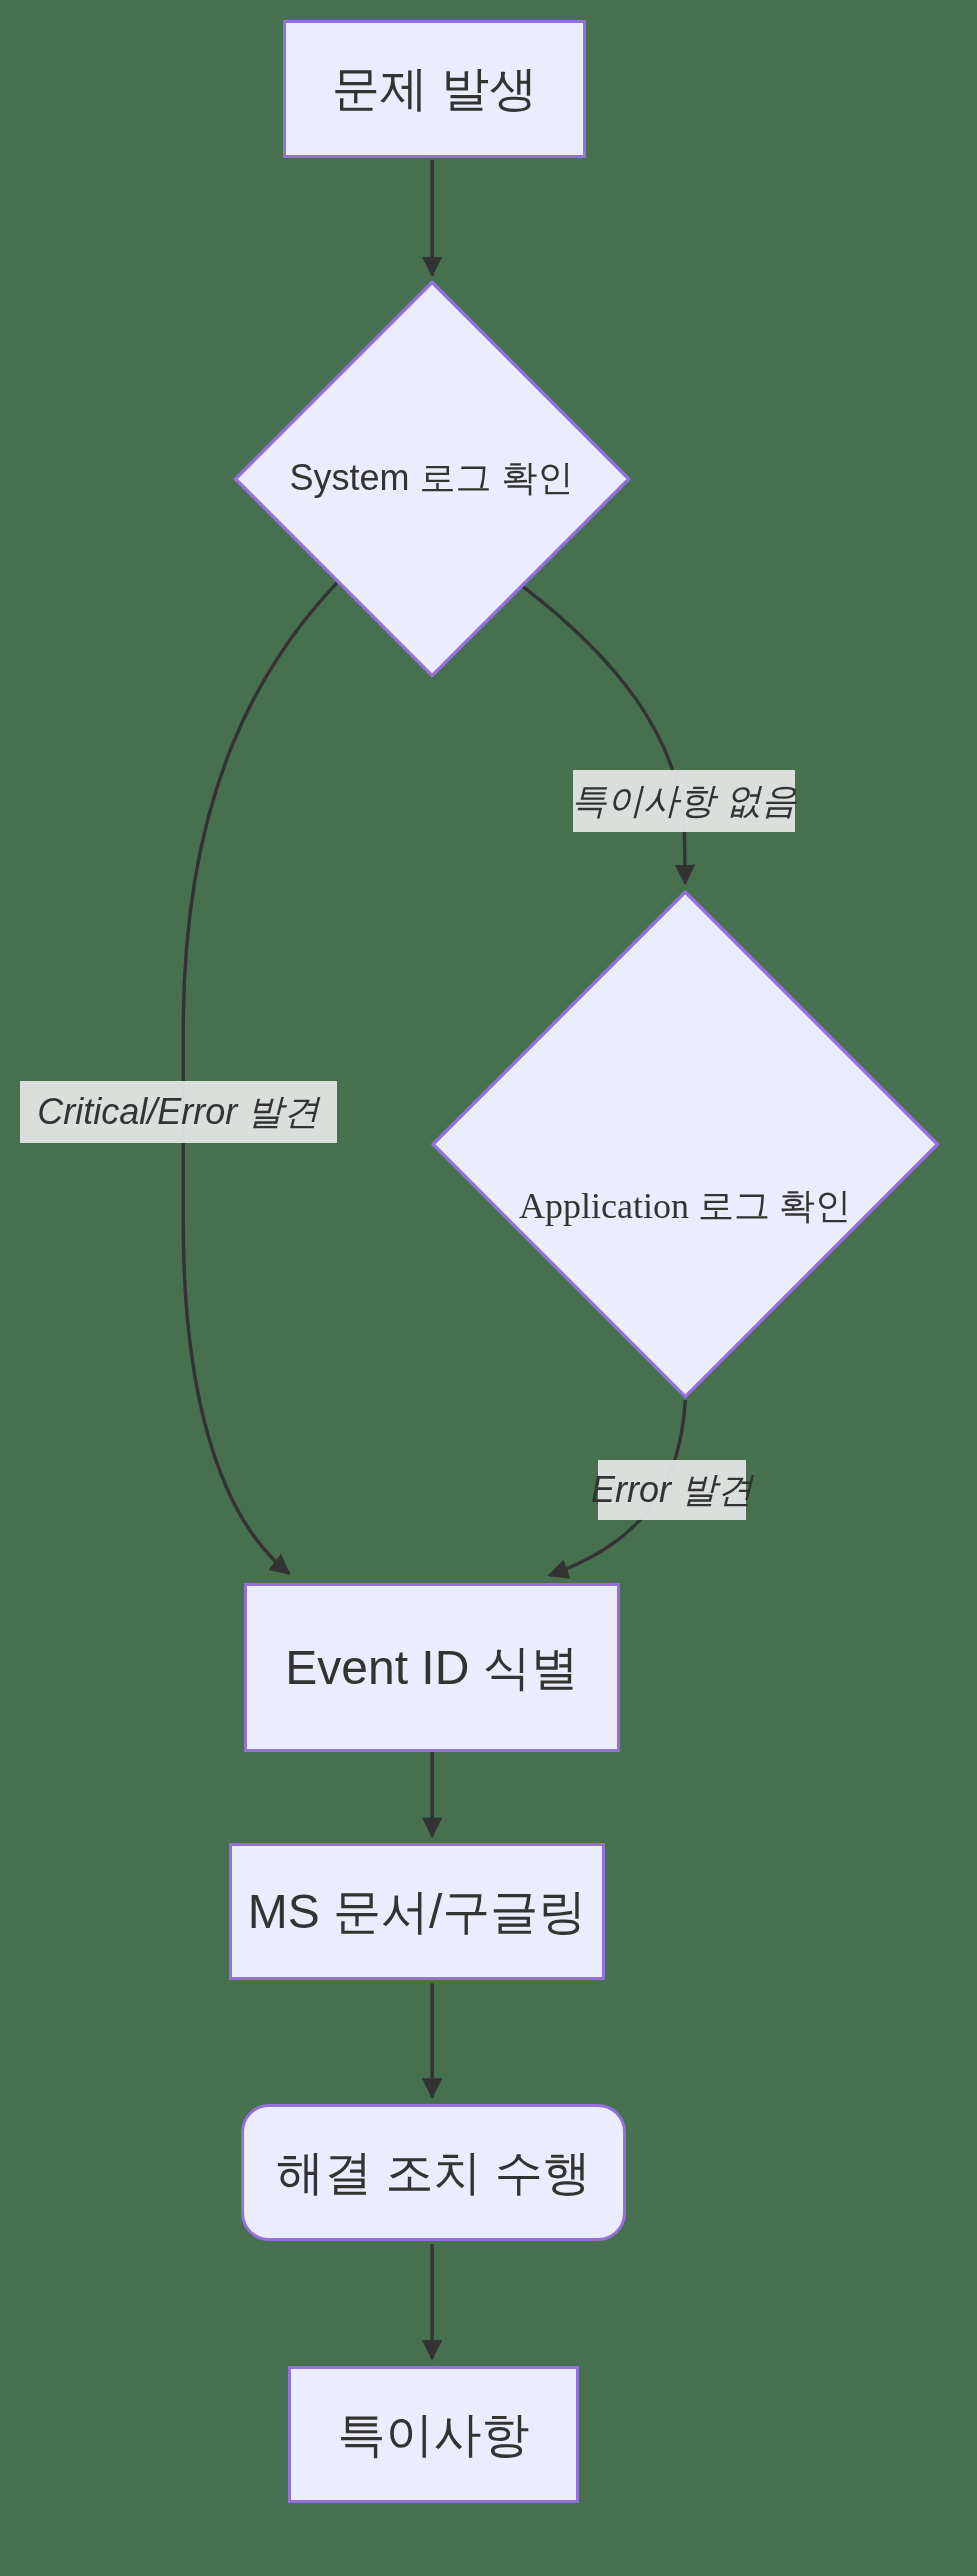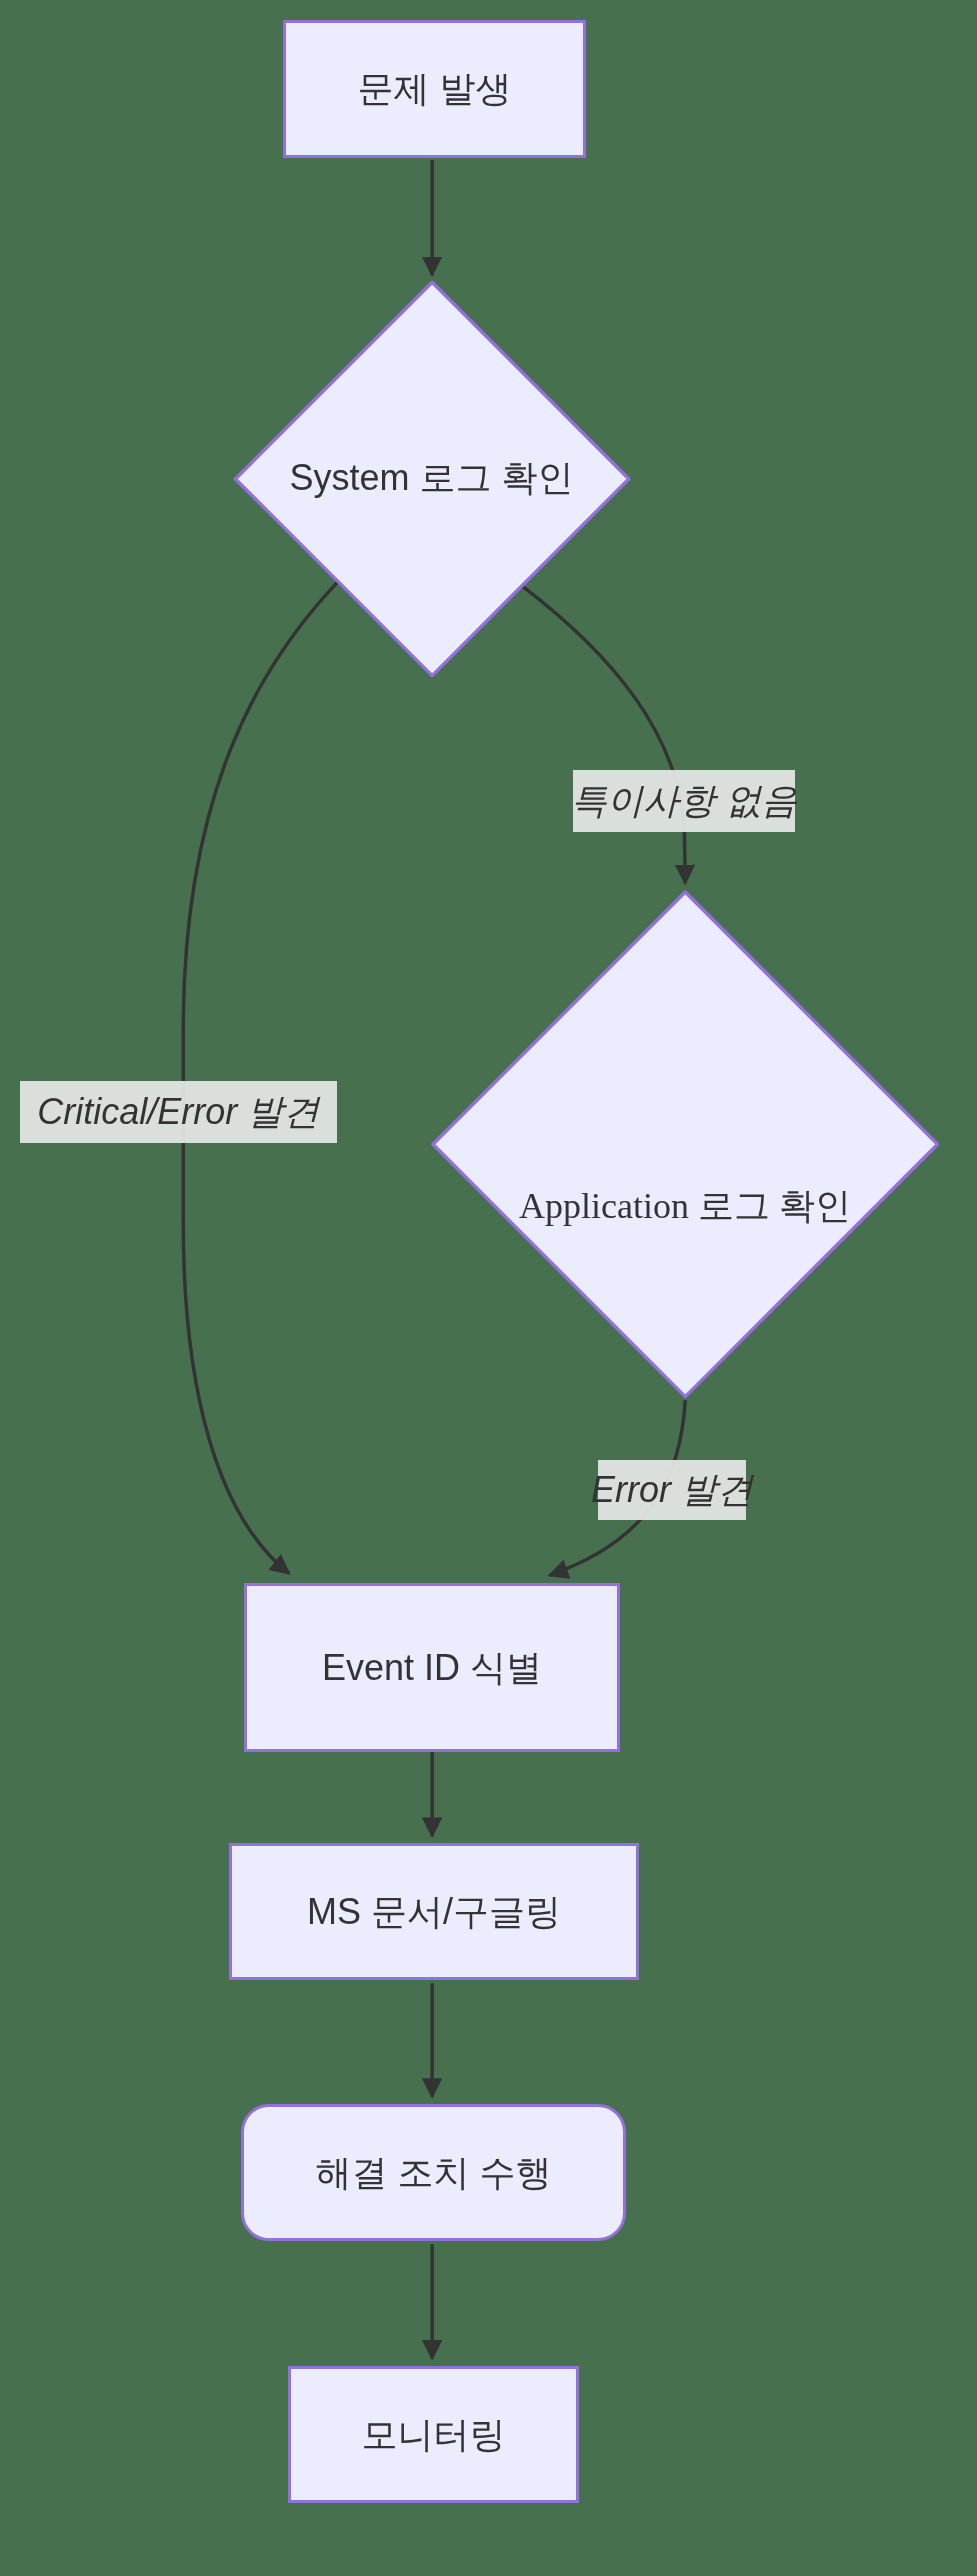--- a/index.html
+++ b/index.html
@@ -17,21 +17,21 @@
   .edge{stroke:#333333;stroke-width:4;fill:none;}
   .diamond{fill:#ECECFF;stroke:#9370DB;stroke-width:4;stroke-linejoin:round;}
   .node{
     position:absolute;
     background:#ECECFF;
     border:3.4px solid #9370DB;
     box-sizing:border-box;
     display:flex;
     align-items:center;
     justify-content:center;
-    font-size:36px;
+    font-size:48px;
     line-height:1.25;
     text-align:right;
     white-space:nowrap;
   }
   .dtext{
     position:absolute;
     display:flex;
     align-items:center;
     justify-content:center;
     font-size:36px;
@@ -75,30 +75,30 @@
   </svg>
 
   <div class="node" style="left:283px;top:19.7px;width:303px;height:138px;">
     <span>문제 발생</span>
   </div>
 
   <div class="node" style="left:244px;top:1583px;width:376px;height:169px;">
     <span>Event ID 식별</span>
   </div>
 
-  <div class="node" style="left:229px;top:1843px;width:410px;height:137px;">
+  <div class="node" style="left:229px;top:1843px;width:376px;height:137px;">
     <span>MS 문서/구글링</span>
   </div>
 
   <div class="node" style="left:241px;top:2104px;width:385px;height:137px;border-radius:28px;">
     <span>해결 조치 수행</span>
   </div>
 
   <div class="node" style="left:288px;top:2366px;width:291px;height:137px;">
-    <span>모니터링</span>
+    <span>특이사항</span>
   </div>
 
   <div class="dtext" style="left:235px;top:440px;width:393px;height:77px;">System 로그 확인</div>
 
   <div class="dtext" style="left:454px;top:1168px;width:462px;height:77px;font-family:Liberation Serif, serif;">Application 로그 확인</div>
 
   <div class="elabel" style="left:19.7px;top:1081px;width:317px;height:62px;">Critical/Error 발견</div>
 
   <div class="elabel" style="left:573px;top:770px;width:222px;height:62px;">특이사항 없음</div>
 

